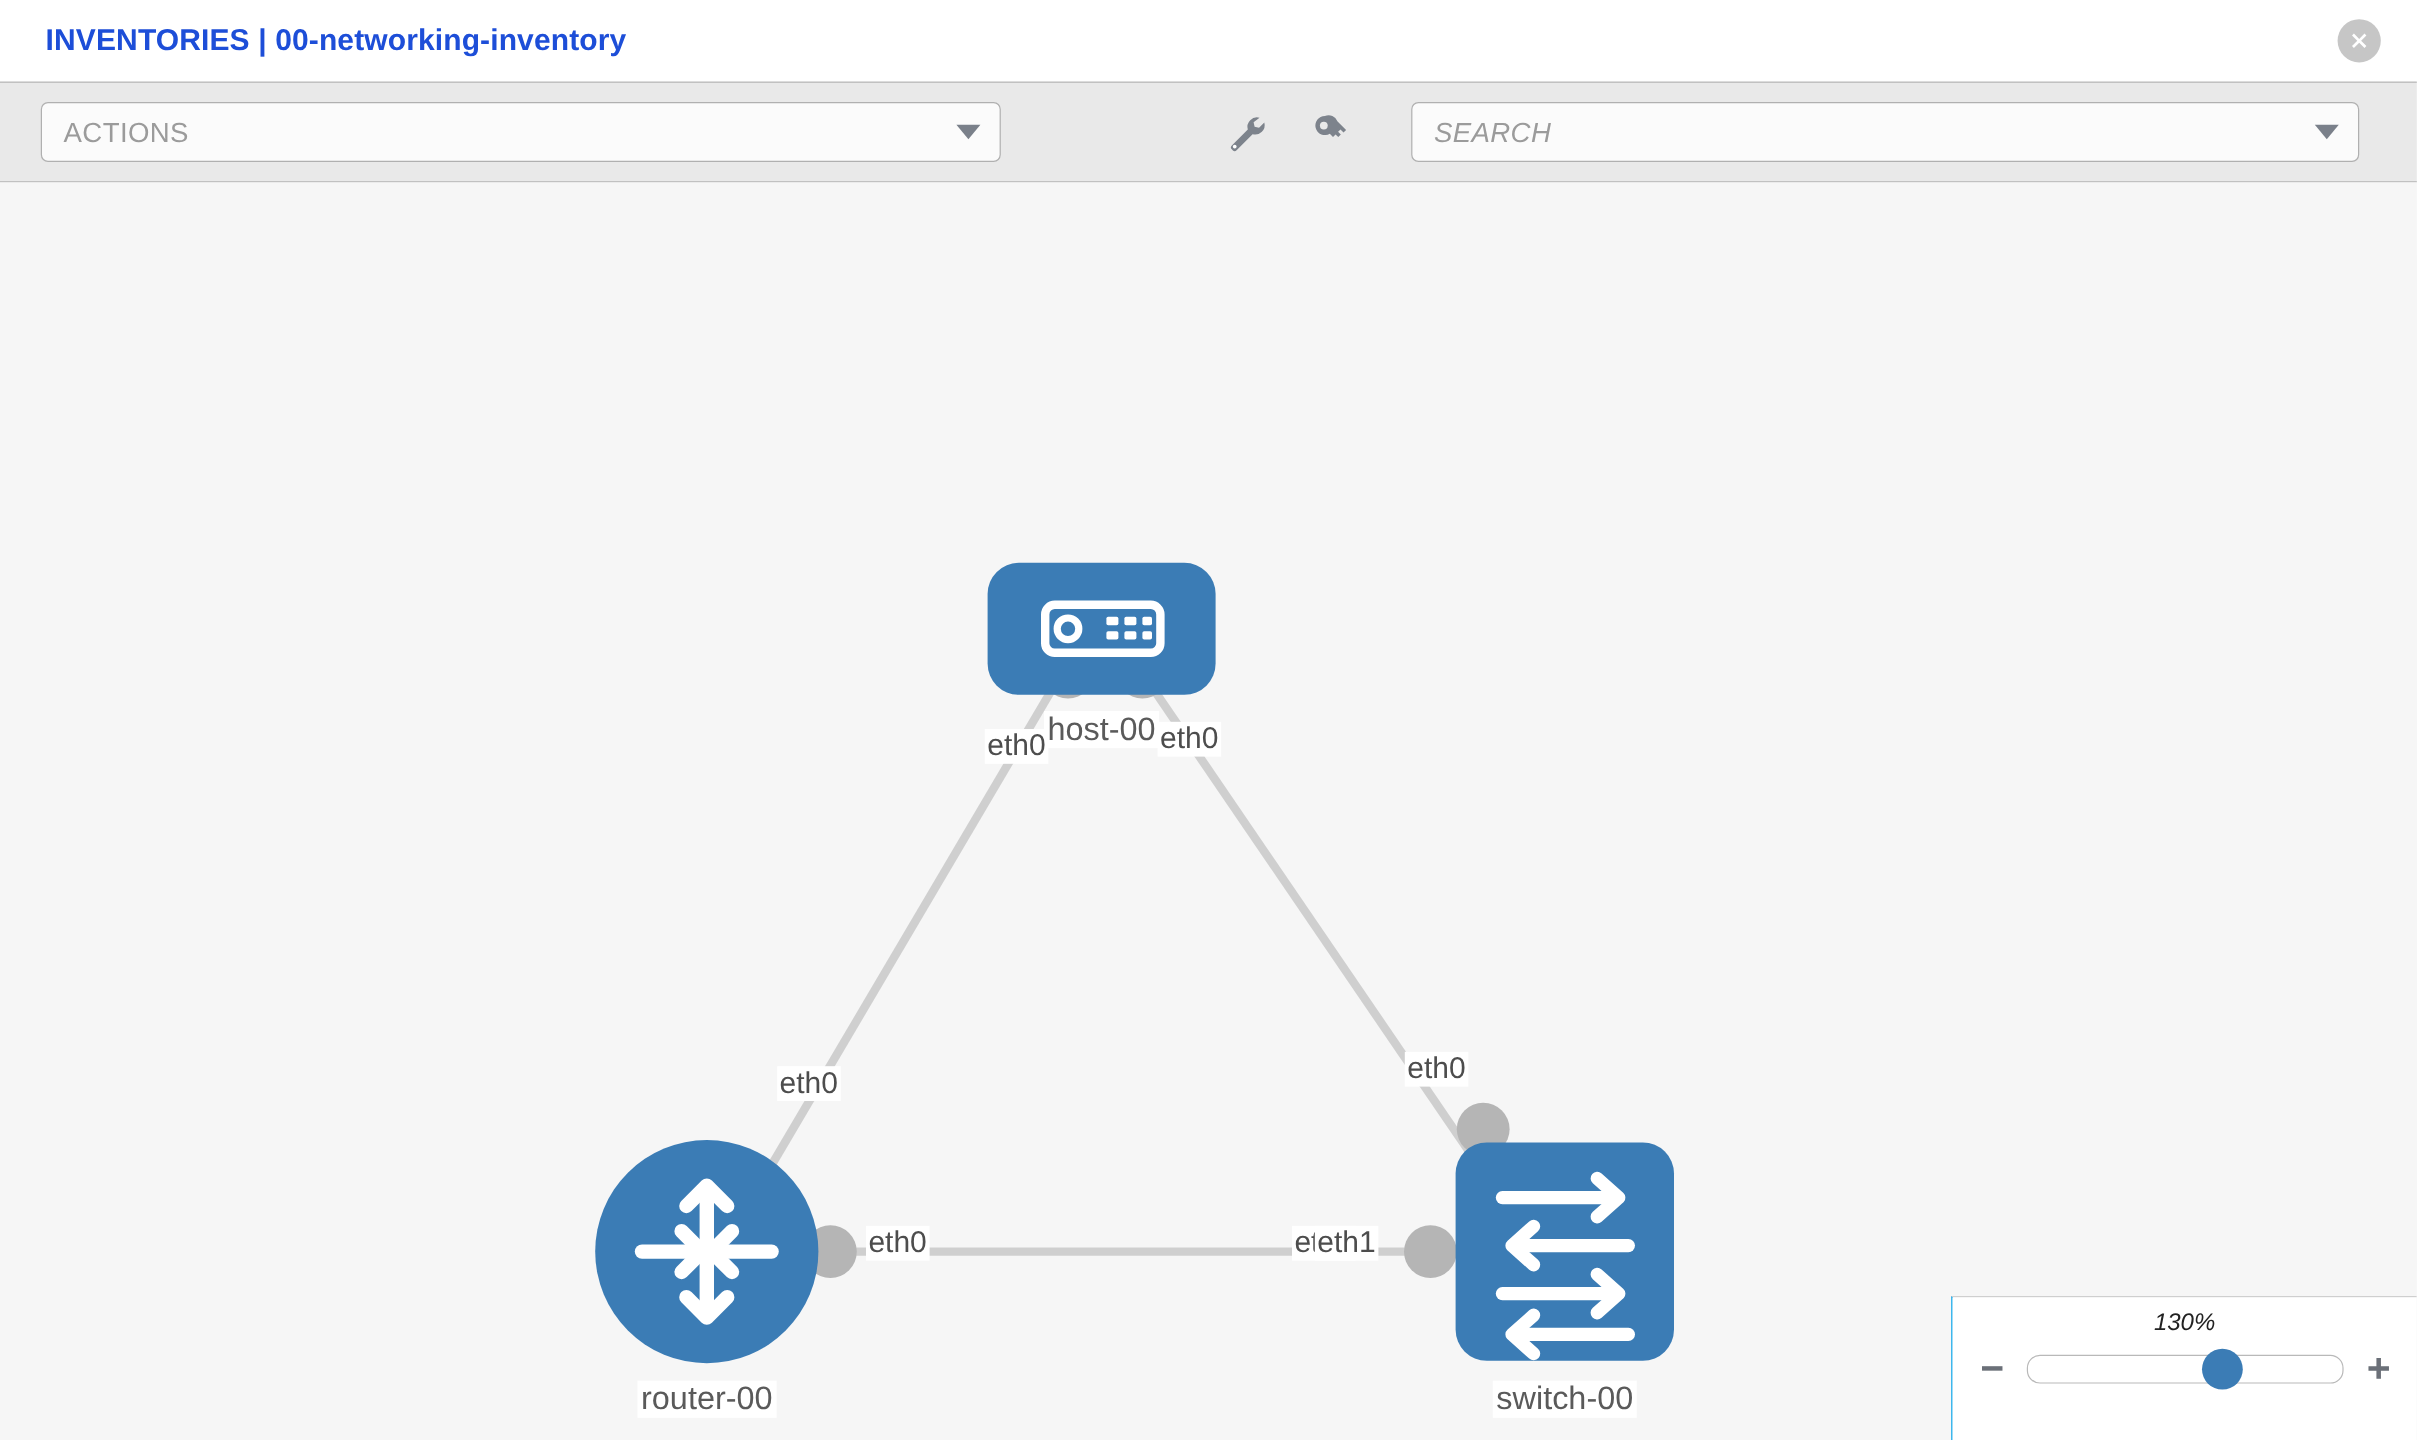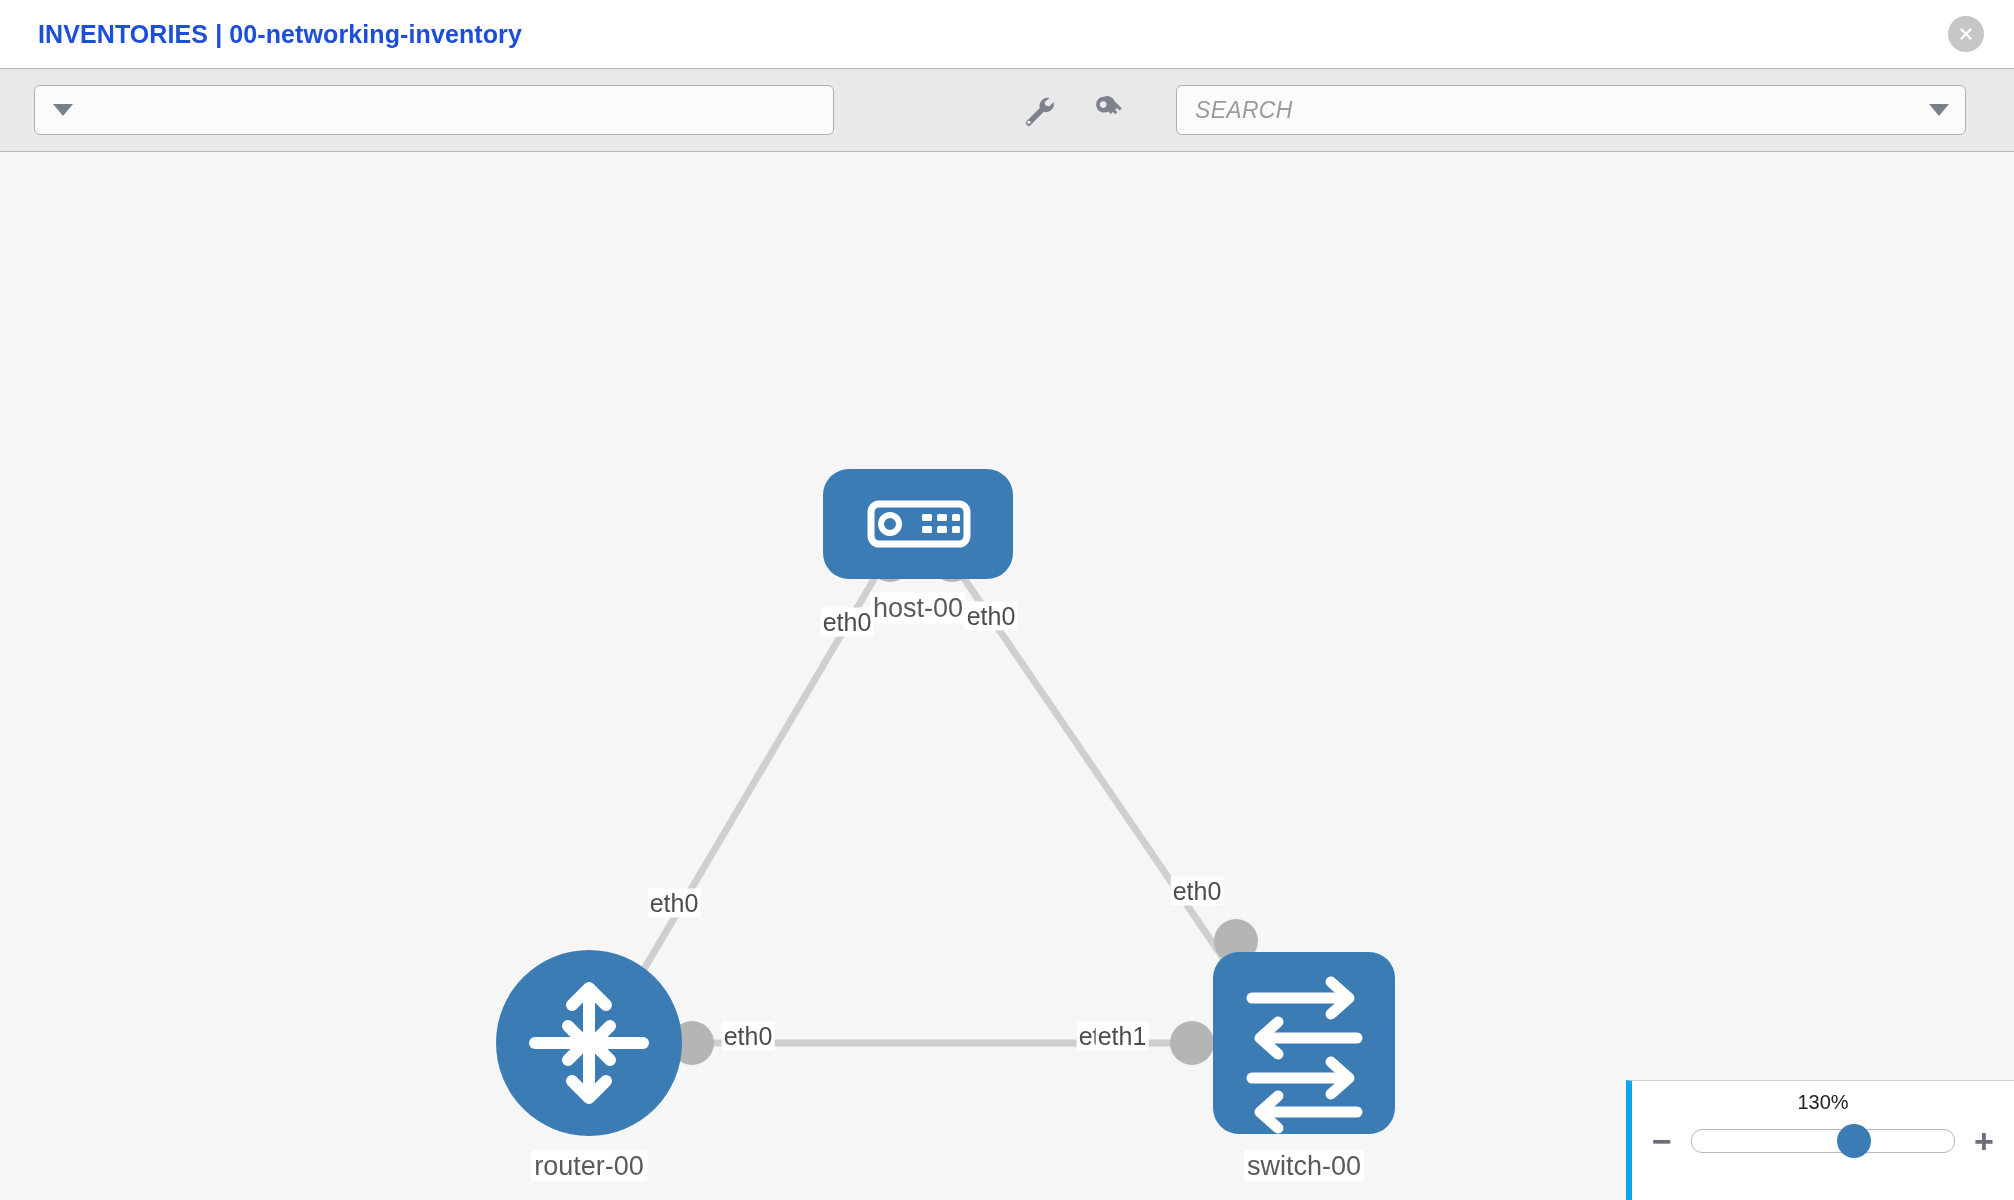--- a/index.html
+++ b/index.html
@@ -141,23 +141,24 @@
 
   
   .zoom-panel {
     position: absolute;
     right: 0;
     bottom: 0;
     width: 388px;
     height: 120px;
     background: #ffffff;
     border-top: 1px solid #cfcfcf;
-    border-left: 6px solid #0ea5e9;
+    border-left: 1px solid #0ea5e9;
     box-sizing: border-box;
     padding-top: 10px;
+    font-style: italic;
   }
   .zoom-value {
     text-align: center;
     font-size: 20px;
     color: #222222;
     margin-bottom: 12px;
   }
   .zoom-row {
     display: flex;
     align-items: center;
@@ -202,20 +203,21 @@
   <div class="close-btn">
     <svg width="20" height="20" viewBox="0 0 20 20">
       <path d="M5.6 4.0 L10 8.4 L14.4 4.0 L16 5.6 L11.6 10 L16 14.4 L14.4 16 L10 11.6 L5.6 16 L4 14.4 L8.4 10 L4 5.6 Z" fill="#ffffff"></path>
     </svg>
   </div>
 </div>
 
 <div class="toolbar">
 
   <div class="select-box actions-select">
+    <span class="select-label">ACTIONS</span>
     <span class="caret"></span>
   </div>
 
   <div class="tool-icons">
     <div class="tool-icon">
       <svg width="34" height="34" viewBox="0 0 24 24">
         <path d="M20.2 3.6a5.6 5.6 0 0 0-6.9 6.9L3.9 19.9a1.6 1.6 0 0 0 0 2.3l.5.5a1.6 1.6 0 0 0 2.3 0l9.4-9.4a5.6 5.6 0 0 0 6.9-6.9l-3.1 3.1-2.6-.6-.6-2.6 3.5-2.7z" fill="#7d838c"></path>
         <circle cx="5.6" cy="20.6" r="1.1" fill="#ffffff"></circle>
       </svg>
     </div>

